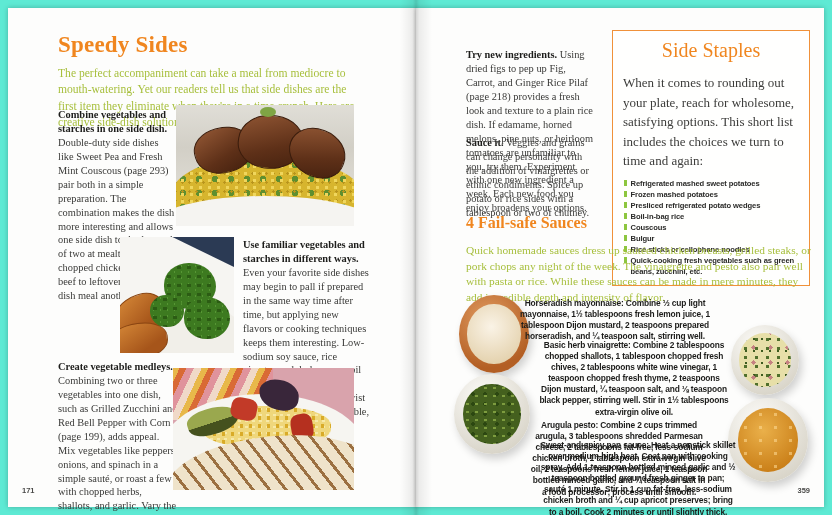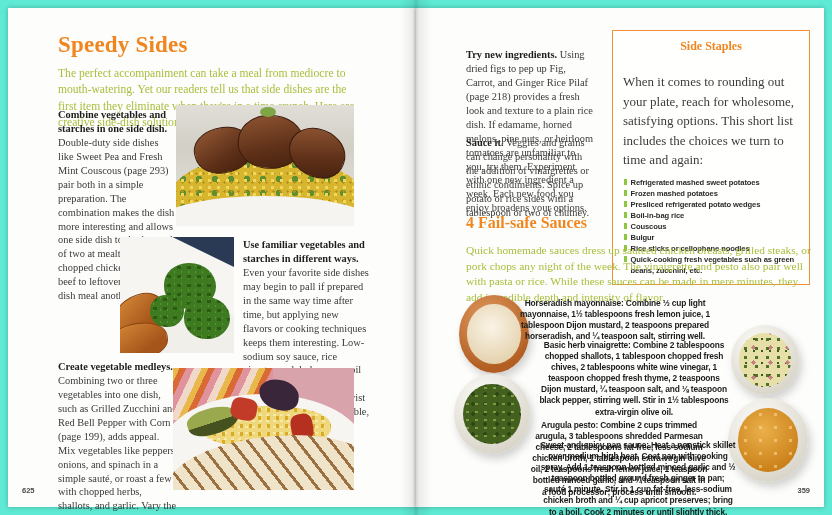--- a/index.html
+++ b/index.html
@@ -17,21 +17,21 @@
   .tip b{color:#1d1d1b;}
   .tip-combine{left:50px;top:100px;width:118px;}
   .tip-medleys{left:50px;top:352px;width:120px;}
   .tip-familiar{left:235px;top:230px;width:127px;}
   .tip-new{left:50px;top:40px;width:127px;}
   .tip-sauceit{left:50px;top:128px;width:127px;}
   .pageno{position:absolute;top:478px;font-family:"Liberation Sans",sans-serif;font-size:7.5px;font-weight:bold;color:#4a4a48;}
   .pageno.l{left:14px;} .pageno.r{right:14px;}
   
   .staples{position:absolute;left:196px;top:22px;width:198px;border:1.5px solid #F0913A;background:#fffffe;padding:6px 10px 8px 10px;box-sizing:border-box;}
-  .staples h2{margin:2px 0 18px 0;text-align:center;font-size:12px;font-weight:700;color:#F0861F;}
+  .staples h2{margin:2px 0 11px 0;text-align:center;font-size:20px;font-weight:400;color:#F0861F;}
   .staples p{margin:0 0 7px 0;font-size:13px;line-height:1.5;color:#3c3c3a;}
   .staples ul{list-style:none;margin:0;padding:0;}
   .staples li{display:flex;align-items:flex-start;font-family:"Liberation Sans",sans-serif;font-size:7.6px;font-weight:bold;line-height:1.45;color:#2b2b29;letter-spacing:-.1px;}
   .staples .bullet{flex:0 0 auto;width:2.5px;height:6px;margin:2px 4px 0 1px;background:#8DC63F;}
   
   .sauces-title{position:absolute;left:50px;top:206px;margin:0;font-size:16px;font-weight:600;color:#F0861F;}
   .sauces-intro{position:absolute;left:50px;top:235px;width:346px;margin:0;font-size:11.4px;line-height:1.38;color:#A7BF3C;}
   .recipe{position:absolute;margin:0;text-align:center;font-family:"Liberation Sans",sans-serif;font-size:8.4px;font-weight:bold;line-height:1.32;color:#1c1c1a;letter-spacing:-.15px;}
   .recipe.r1{left:104px;top:290px;width:190px;}
   .recipe.r2{left:122px;top:332px;width:192px;}
@@ -133,21 +133,21 @@
       <div class="pc-cloth"></div>
       <div class="pc-plate"></div>
       <div class="pc-corn"></div>
       <div class="pc-zuc"></div>
       <div class="pc-egg"></div>
       <div class="pc-pep1"></div>
       <div class="pc-pep2"></div>
       <div class="pc-chicken"></div>
     </figure>
 
-    <div class="pageno l">625</div>
+    <div class="pageno l">171</div>
   </section>
 
   <section class="page right">
 
     <p class="tip tip-new"><b>Try new ingredients.</b>
       <span>Using dried figs to pep up Fig, Carrot, and Ginger Rice Pilaf (page 218) provides a fresh look and texture to a plain rice dish. If edamame, horned melons, pine nuts, or heirloom tomatoes are unfamiliar to you, try them. Experiment with one new ingredient a week. Each new food you enjoy broadens your options.</span></p>
 
     <p class="tip tip-sauceit"><b>Sauce it.</b>
       <span>Veggies and grains can change personality with the addition of vinaigrettes or ethnic condiments. Spice up potato or rice sides with a tablespoon or two of chutney.</span></p>
 

